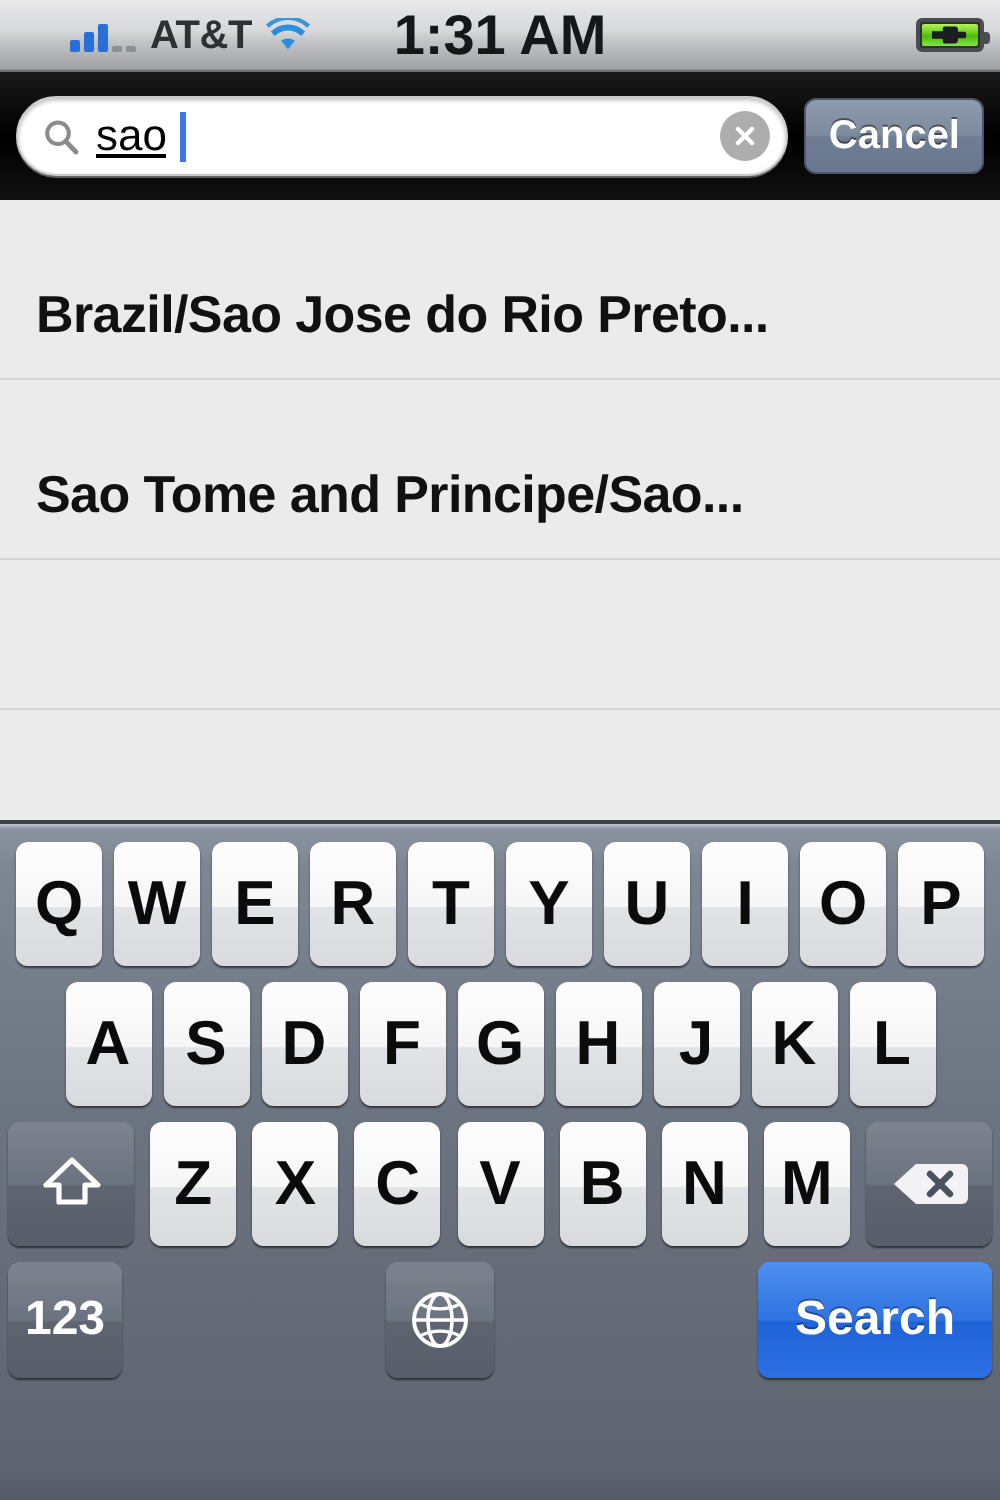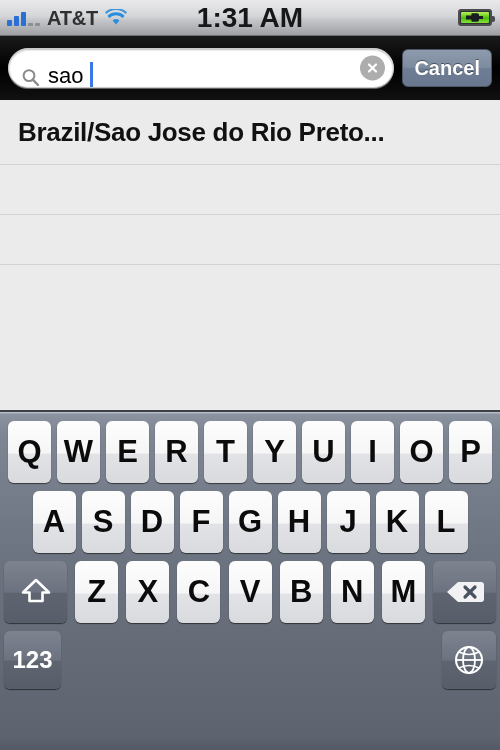--- a/index.html
+++ b/index.html
@@ -21,20 +21,21 @@
 
   
   .status-bar {
     position: relative;
     height: 36px;
     background: linear-gradient(to bottom, #e9e9ea 0%, #d6d7d9 45%, #c2c3c6 60%, #9fa1a5 99%, #757679 100%);
     border-bottom: 1px solid #6d6f73;
     display: flex;
     align-items: center;
     box-sizing: border-box;
+    padding-left: 28px;
   }
   .sb-left {
     display: flex;
     align-items: center;
     padding-left: 7px;
     gap: 7px;
   }
   .signal {
     display: flex;
     align-items: flex-end;
@@ -117,23 +118,24 @@
   }
   .search-field {
     position: relative;
     flex: 1;
     height: 40px;
     background: #fff;
     border-radius: 21px;
     box-shadow: 0 1px 0 rgba(255,255,255,0.35), inset 0 1px 2px rgba(0,0,0,0.28);
     border: 1px solid #c9c9c9;
     display: flex;
-    align-items: flex-end;
+    align-items: center;
     box-sizing: border-box;
     padding: 0 38px 0 12px;
+    text-decoration: underline;
   }
   .mag {
     width: 19px;
     height: 19px;
     flex: 0 0 auto;
     margin-right: 8px;
   }
   .sf-text {
     font-size: 22px;
     color: #000;
@@ -185,20 +187,21 @@
     overflow: hidden;
   }
   .result-row {
     height: 65px;
     display: flex;
     align-items: center;
     padding: 0 10px 0 18px;
     border-bottom: 1px solid #d3d3d3;
     box-sizing: border-box;
     background: #ebebeb;
+    margin-top: 25px;
   }
   .result-row .label {
     font-size: 26px;
     font-weight: bold;
     color: #111;
     white-space: nowrap;
     overflow: hidden;
     letter-spacing: -0.3px;
   }
   .result-row.empty { height: 50px; }
@@ -327,20 +330,23 @@
         </svg>
       </div>
     </div>
     <div class="cancel-btn">Cancel</div>
   </div>
 
   <div class="results">
     <div class="result-row">
       <span class="label">Brazil/Sao Jose do Rio Preto...</span>
     </div>
+    <div class="result-row">
+      <span class="label">Sao Tome and Principe/Sao...</span>
+    </div>
     <div class="result-row empty"></div>
     <div class="result-row empty"></div>
   </div>
 
   <div class="keyboard">
     <div class="kb-sep"></div>
 
     <div class="krow r1">
       <div class="key">Q</div>
       <div class="key">W</div>
@@ -392,16 +398,17 @@
       <div class="key dark num">123</div>
       <div class="key dark globe">
         <svg width="32" height="32" viewBox="0 0 32 32" class="glyph">
           <circle cx="16" cy="16" r="13" fill="none" stroke="#fff" stroke-width="2"></circle>
           <ellipse cx="16" cy="16" rx="6" ry="13" fill="none" stroke="#fff" stroke-width="1.8"></ellipse>
           <line x1="3" y1="16" x2="29" y2="16" stroke="#fff" stroke-width="1.8"></line>
           <path d="M6 8 a22 22 0 0 0 20 0" fill="none" stroke="#fff" stroke-width="1.6"></path>
           <path d="M6 24 a22 22 0 0 1 20 0" fill="none" stroke="#fff" stroke-width="1.6"></path>
         </svg>
       </div>
+      <div class="key searchkey">Search</div>
     </div>
   </div>
 
 </div>
 
 </body></html>

